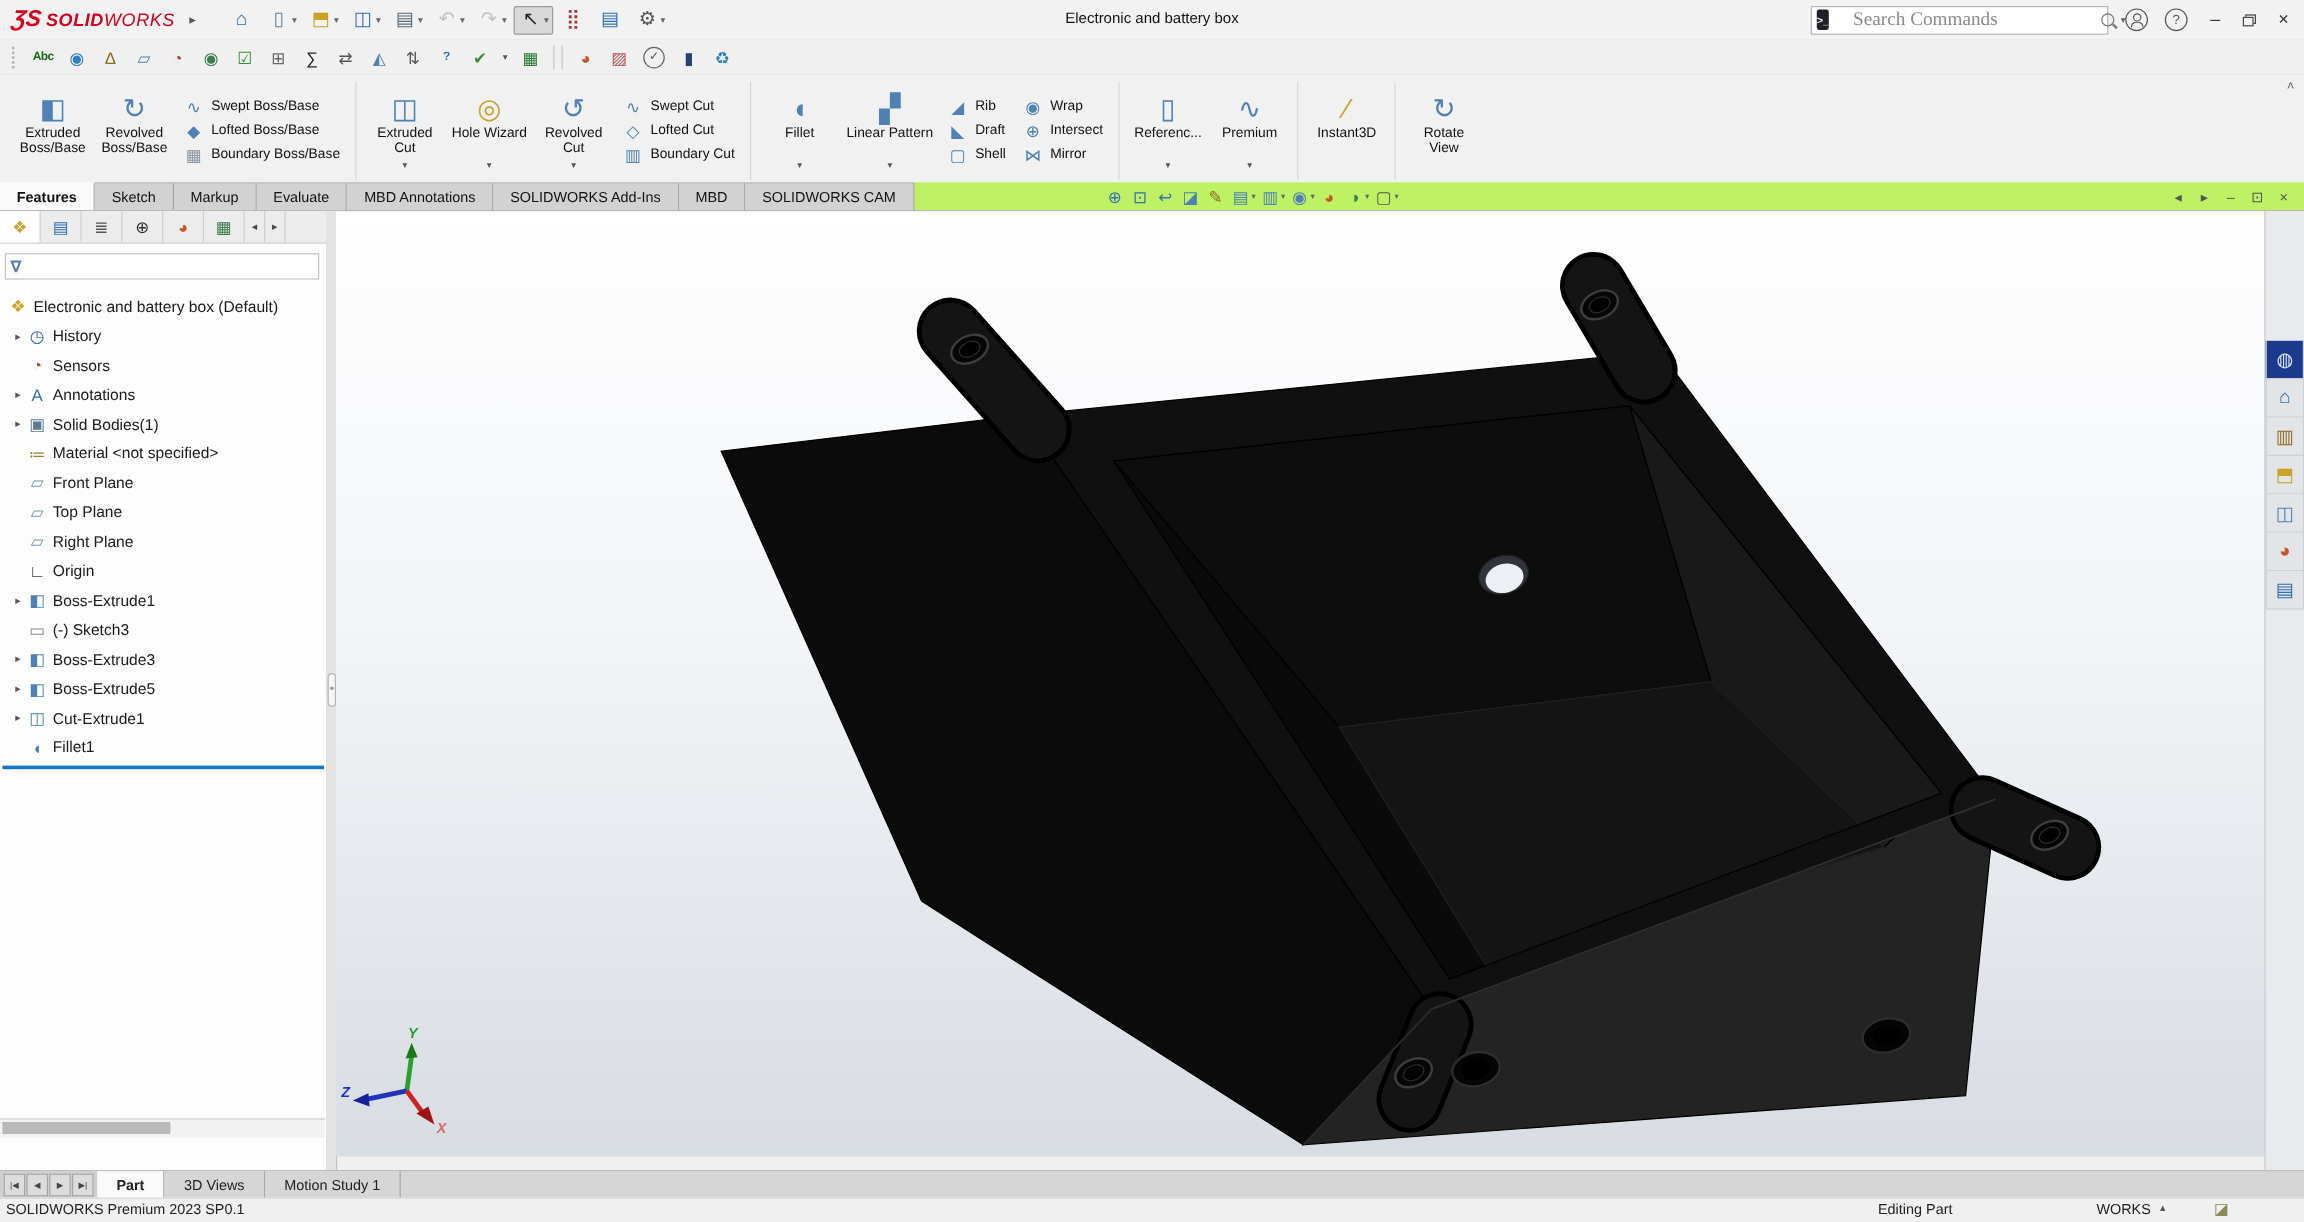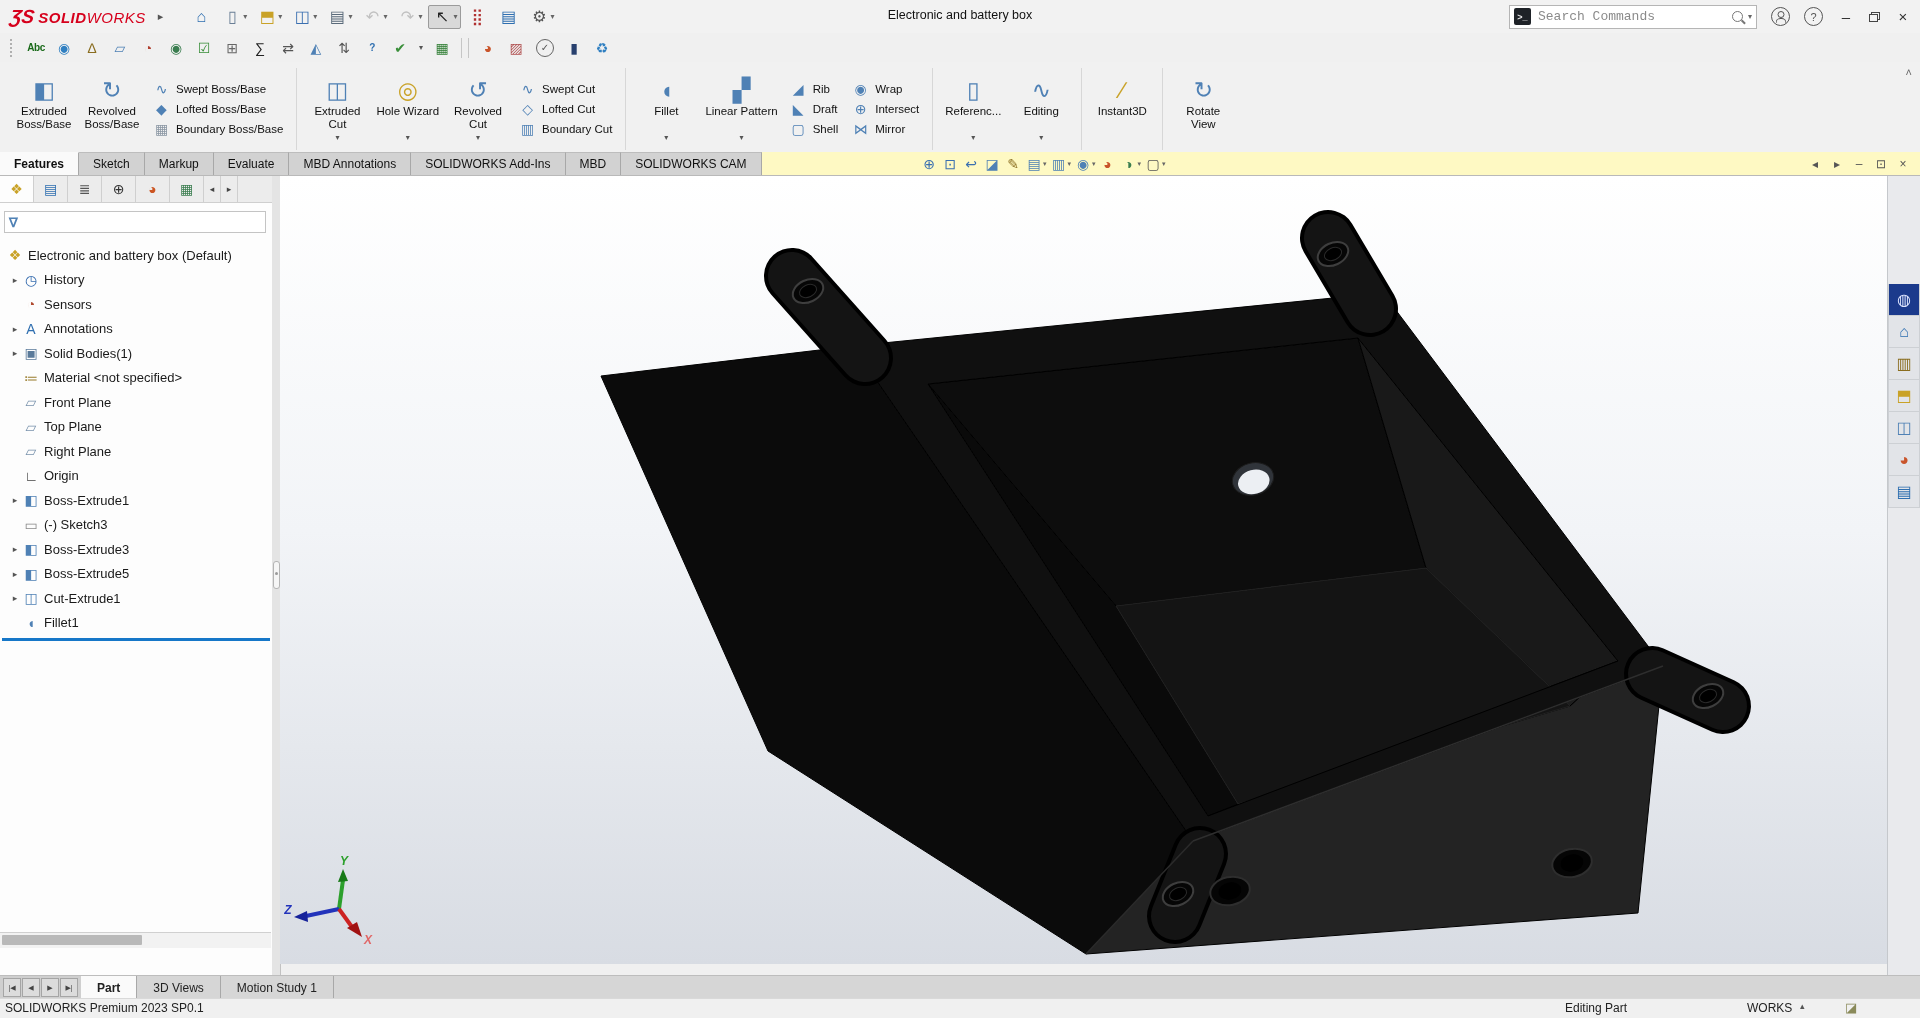--- a/index.html
+++ b/index.html
@@ -19,22 +19,22 @@
   .qitem .qg{font-size:16px;line-height:18px;width:20px;text-align:center;}
   .qitem .qc{font-size:8px;color:#666;margin-left:1px;}
   .qitem.pressed{background:#d9d9d9;border:1px solid #9b9b9b;}
   .qitem.dim .qg{opacity:.55;}
   .wintitle{position:absolute;left:50%;transform:translateX(-50%);top:8px;font-size:12.5px;color:#111;}
   .titlebar-right{position:absolute;right:8px;top:0;height:33px;display:flex;align-items:center;gap:14px;}
   .searchbox{display:flex;align-items:center;width:238px;height:22px;background:#fff;
              border:1px solid #b5b5b5;padding:0 4px;gap:5px;}
   .termico{width:17px;height:17px;background:#1e2227;color:#e8e8e8;font-size:9px;font-weight:bold;
            display:flex;align-items:center;justify-content:center;border-radius:2px;}
-  .searchbox input{flex:1;border:none;outline:none;font-size:13px;color:#333;
-                   font-family:Liberation Mono, monospace;background:transparent;}
+  .searchbox input{flex:1;border:none;outline:none;font-size:16px;color:#333;
+                   font-family:Liberation Serif, serif;background:transparent;margin-left:13px;}
   .searchbox input::placeholder{color:#8a8a8a;}
   .mag{width:9px;height:9px;border:1.6px solid #777;border-radius:50%;position:relative;flex:0 0 auto;}
   .mag::after{content:"";position:absolute;width:5px;height:1.6px;background:#777;
               transform:rotate(45deg);right:-4px;bottom:-2px;}
   .scaret{font-size:8px;color:#666;}
   .circico{width:17px;height:17px;border:1.5px solid #555;border-radius:50%;display:flex;
            align-items:center;justify-content:center;font-size:11px;color:#555;position:relative;}
   .person::before{content:"";position:absolute;top:3px;left:50%;transform:translateX(-50%);
                   width:5px;height:5px;border:1.3px solid #555;border-radius:50%;}
   .person::after{content:"";position:absolute;bottom:2px;left:50%;transform:translateX(-50%);
@@ -62,21 +62,21 @@
   .rsep{width:1px;background:#d7d7d7;margin:4px 0;}
   .rbig{display:flex;flex-direction:column;align-items:center;min-width:58px;padding:3px 5px;}
   .rbi{height:30px;font-size:23px;line-height:30px;}
   .rbl{font-size:11.5px;line-height:13px;text-align:center;color:#111;height:27px;white-space:nowrap;}
   .rbc{font-size:8px;color:#555;height:11px;line-height:11px;}
   .rstack{display:flex;flex-direction:column;justify-content:center;gap:4px;padding:0 7px;}
   .rsm{display:flex;align-items:center;gap:6px;font-size:11.5px;white-space:nowrap;color:#111;}
   .rsi{font-size:14px;width:17px;text-align:center;}
   .rcollapse{position:absolute;right:8px;top:4px;font-size:11px;color:#666;}
   
-  .tabrow{position:absolute;top:152px;left:0;right:0;height:23px;background:#fef9c3;
+  .tabrow{position:absolute;top:152px;left:0;right:0;height:23px;background:#bef264;
           display:flex;align-items:stretch;}
   .rtab{padding:0 14px;font-size:12px;display:flex;align-items:center;background:#d2d2d2;
         border-right:1px solid #a8a8a8;border-top:1px solid #bdbdbd;color:#111;}
   .rtab.active{background:#fafafa;font-weight:bold;border-top:1px solid #fafafa;}
   .headsup{position:absolute;left:920px;top:0;height:23px;display:flex;align-items:center;gap:3px;}
   .hitem{display:flex;align-items:center;}
   .hitem .hg{font-size:14px;width:18px;text-align:center;}
   .hitem .hc{font-size:7px;color:#666;}
   .docctl{position:absolute;right:10px;top:0;height:23px;display:flex;align-items:center;gap:8px;}
   .docctl .dg{font-size:12px;color:#555;width:14px;text-align:center;}
@@ -339,21 +339,21 @@
   </div>
   <div class="rsep"></div>
   <div class="rgroup">
     <div class="rbig">
       <div class="rbi" style="color: rgb(79, 129, 181);">▯</div>
       <div class="rbl"><span>Referenc...</span><br><span></span></div>
       <div class="rbc">▾</div>
     </div>
     <div class="rbig">
       <div class="rbi" style="color: rgb(79, 129, 181);">∿</div>
-      <div class="rbl"><span>Editing</span><br><span></span></div>
+      <div class="rbl"><span>Premium</span><br><span></span></div>
       <div class="rbc">▾</div>
     </div>
   </div>
   <div class="rsep"></div>
   <div class="rgroup">
     <div class="rbig">
       <div class="rbi" style="color: rgb(201, 162, 39);">∕</div>
       <div class="rbl"><span>Instant3D</span><br><span></span></div>
       <div class="rbc"></div>
     </div>

